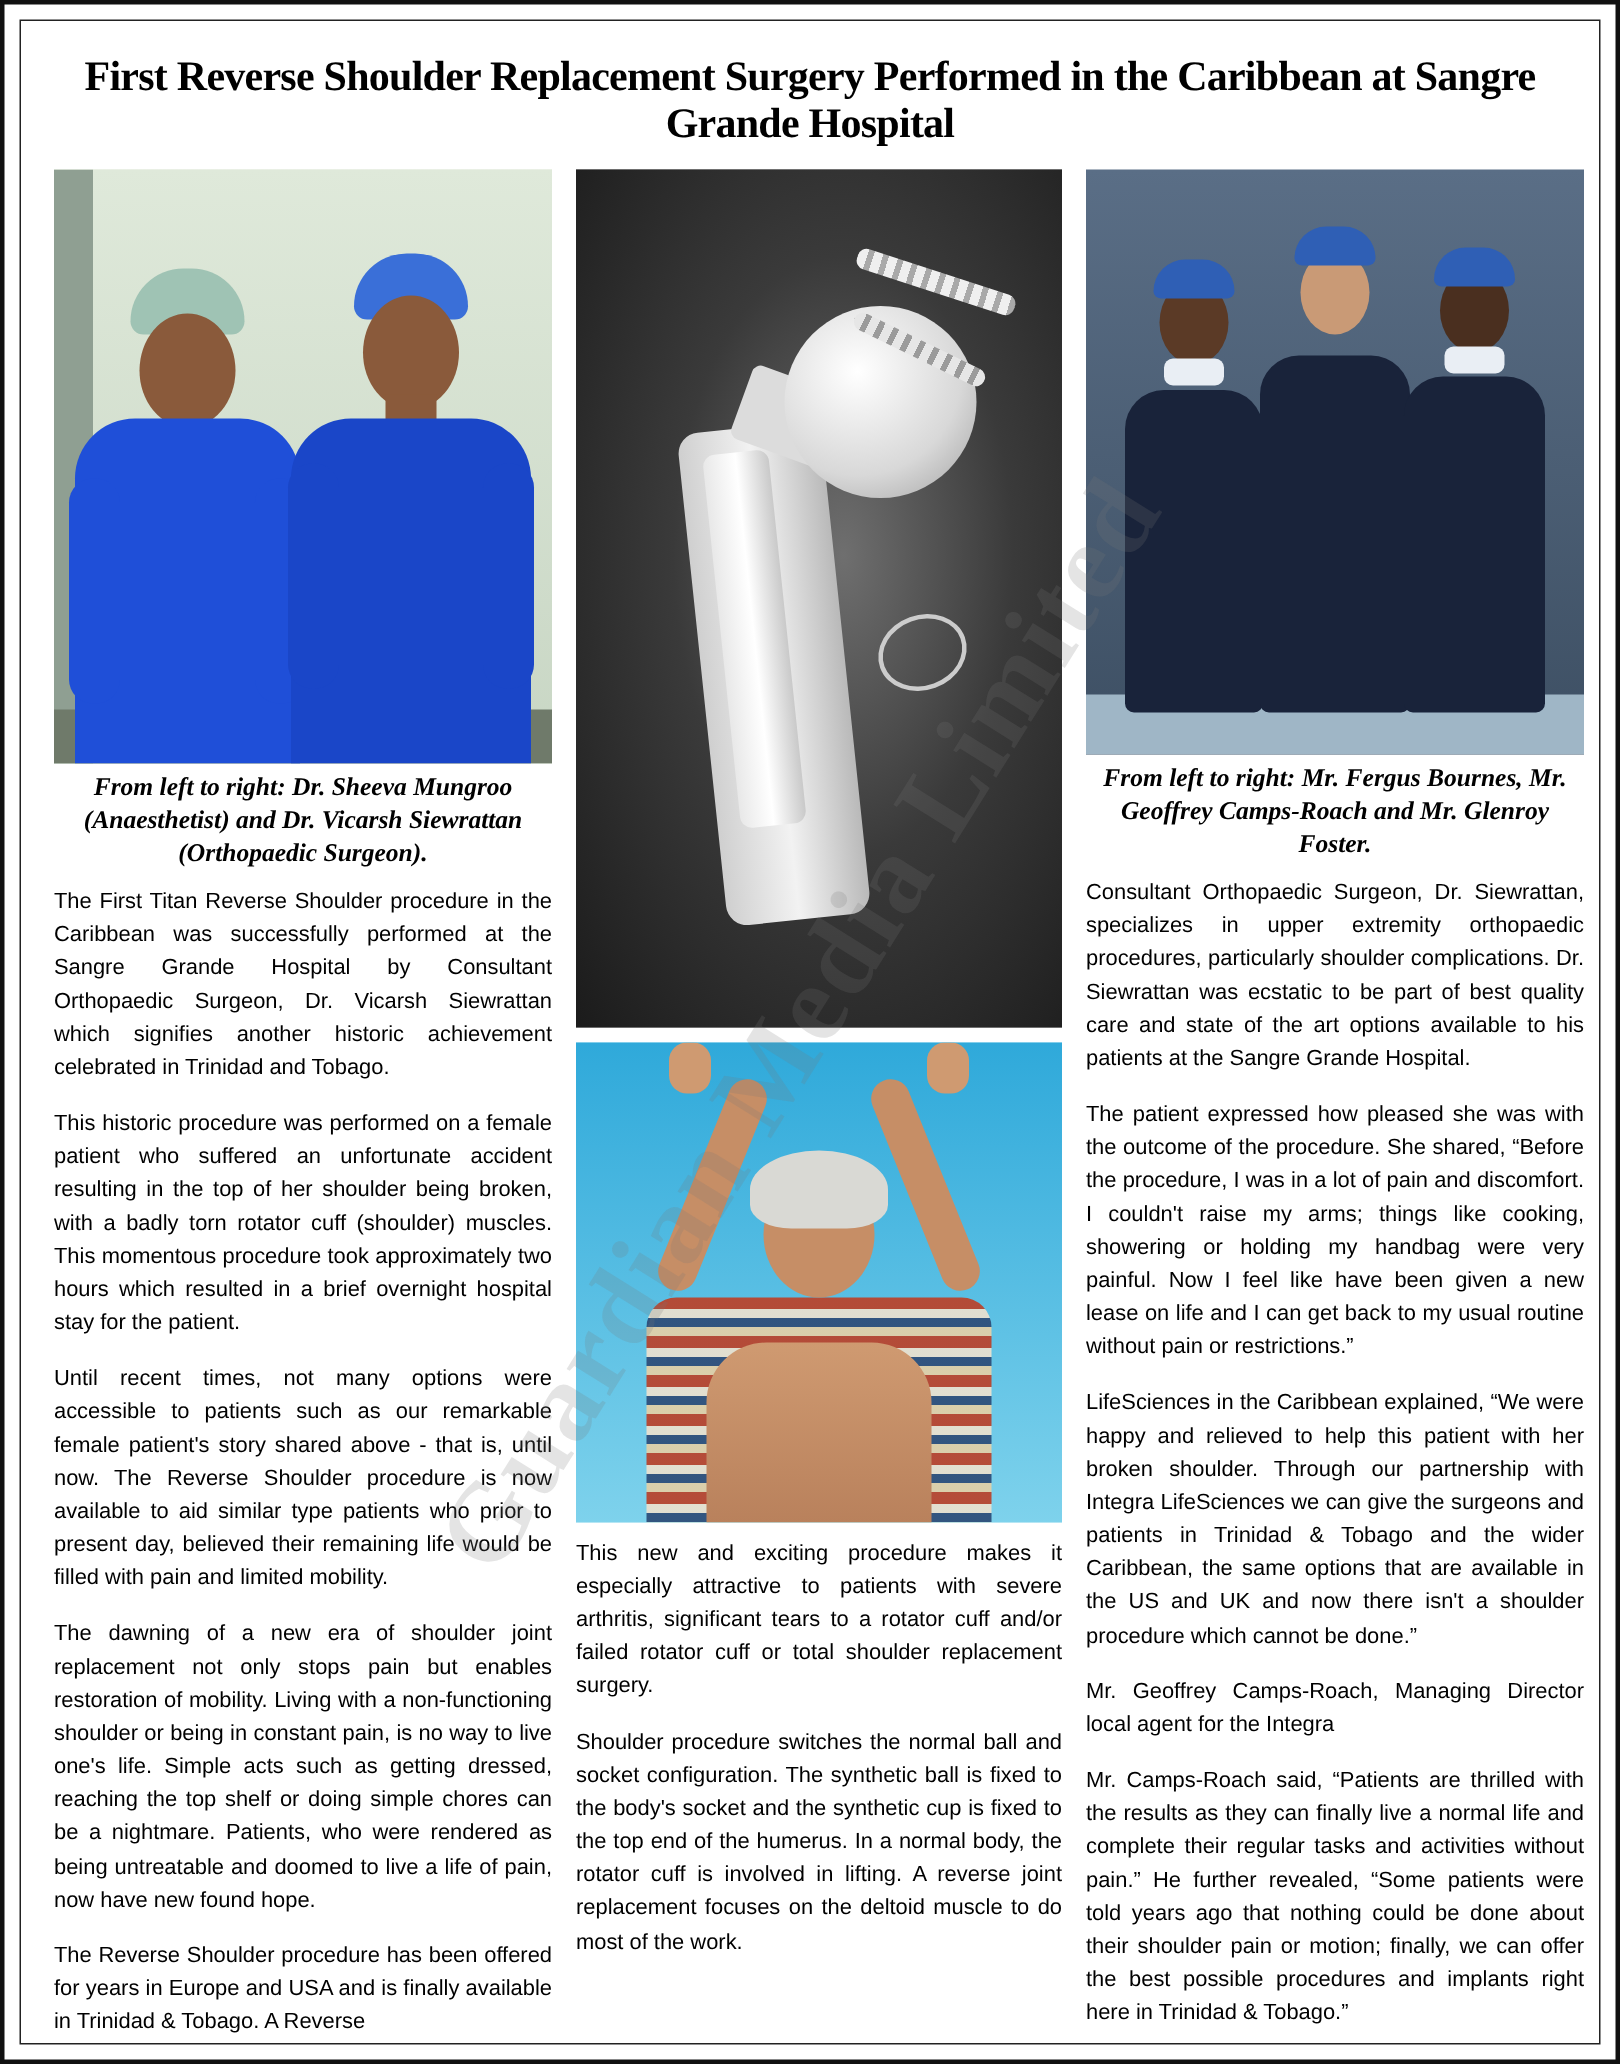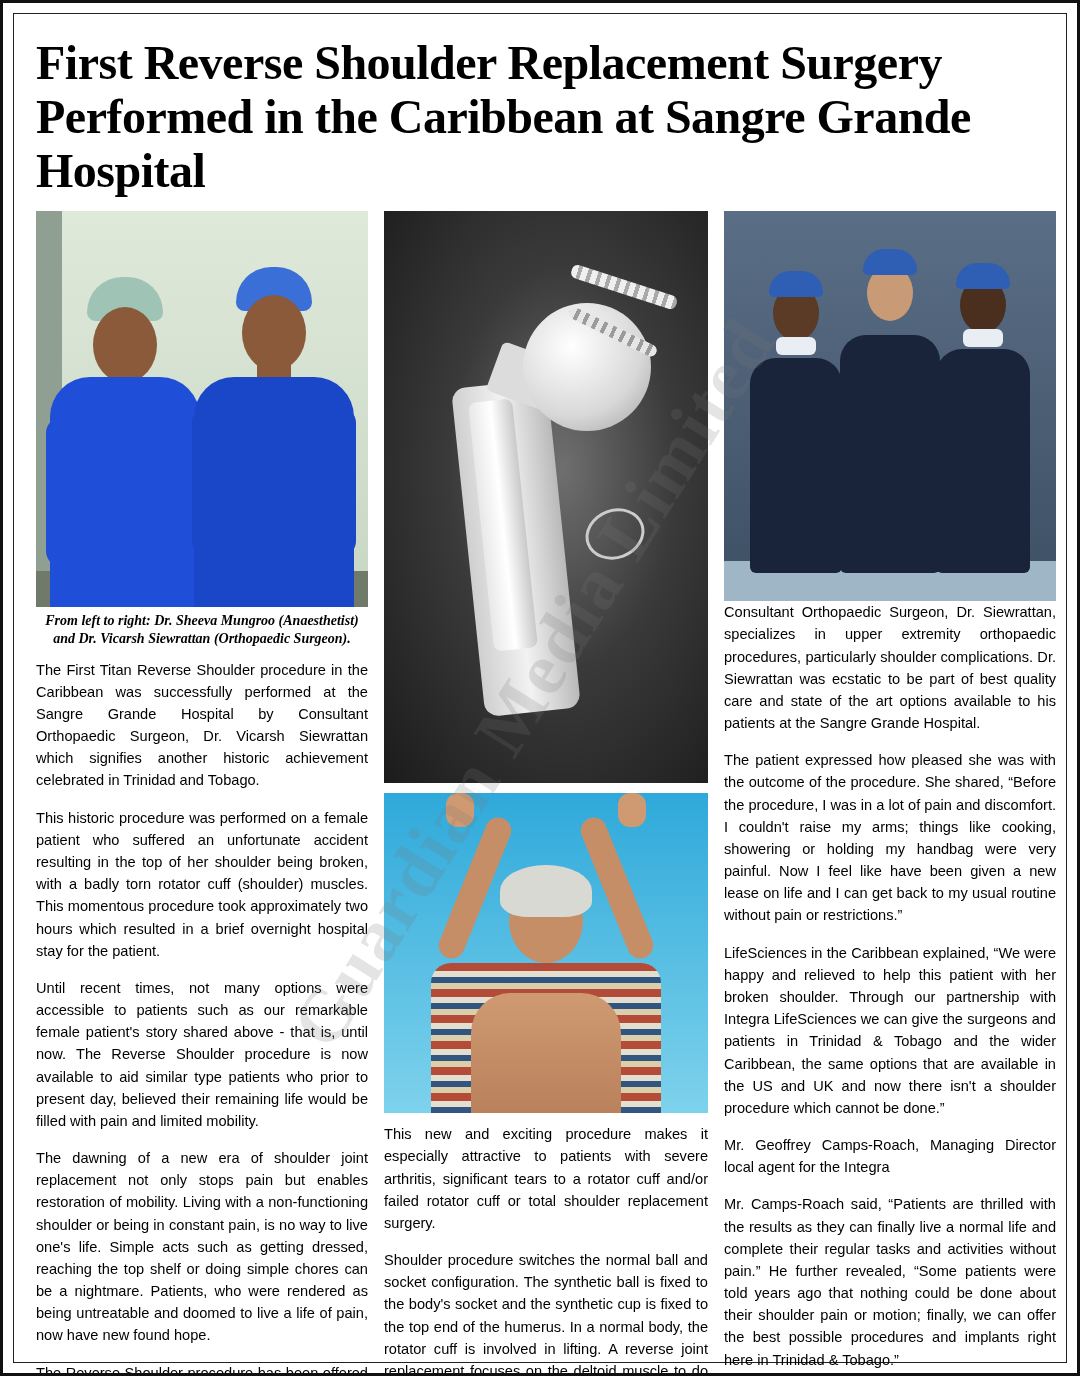--- a/index.html
+++ b/index.html
@@ -24,26 +24,26 @@
     top: 10px;
     right: 10px;
     bottom: 10px;
     border: 1px solid #222222;
     padding: 18px 22px 10px 22px;
     box-sizing: border-box;
   }
   .headline {
     font-family: "Liberation Serif", serif;
     font-weight: bold;
-    font-size: 48px;
+    font-size: 28px;
     line-height: 1.12;
     letter-spacing: -0.5px;
     color: #000000;
     margin: 4px 0 14px 0;
-    text-align: left;
+    text-align: center;
   }
   .columns {
     display: flex;
     gap: 16px;
     align-items: flex-start;
   }
   .col {
     width: 332px;
     flex: 0 0 332px;
   }
@@ -54,21 +54,21 @@
     line-height: 1.52;
     text-align: justify;
     color: #000;
     margin: 0 0 15px 0;
     hyphens: auto;
   }
   .caption {
     font-family: "Liberation Serif", serif;
     font-style: italic;
     font-weight: bold;
-    font-size: 14px;
+    font-size: 17px;
     line-height: 1.3;
     text-align: center;
     color: #000;
     margin: 5px 0 10px 0;
   }
   .photo {
     position: relative;
     width: 100%;
     overflow: hidden;
     background: #ddd;
@@ -237,20 +237,21 @@
             <div class="cp" style="bottom:298px;"></div>
           </div>
 
           <div class="m" style="right:26px; width:94px; height:312px;">
             <div class="torso" style="height:224px;"></div>
             <div class="hd" style="bottom:240px; background:#4a2f1f;"></div>
             <div class="cp" style="bottom:284px;"></div>
             <div class="msk" style="bottom:226px;"></div>
           </div>
         </div>
+        <div class="caption">From left to right: Mr. Fergus Bournes, Mr. Geoffrey Camps-Roach and Mr. Glenroy Foster.</div>
 
         <p class="body">Consultant Orthopaedic Surgeon, Dr. Siewrattan, specializes in upper extremity orthopaedic procedures, particularly shoulder complications.   Dr. Siewrattan was ecstatic to be part of best quality care and state of the art options available to his patients at the Sangre Grande Hospital.</p>
         <p class="body">The patient expressed how pleased she was with the outcome of the procedure.  She shared, “Before the procedure, I was in a lot of pain and discomfort.   I couldn't raise my arms; things like cooking, showering or holding my handbag were very painful. Now I feel like have been given a new lease on life and I can get back to my usual routine without pain or restrictions.”</p>
         <p class="body">LifeSciences in the Caribbean explained, “We were happy and relieved to help this patient with her broken shoulder.  Through our partnership with Integra LifeSciences we can give the surgeons and patients in Trinidad &amp; Tobago and the wider Caribbean, the same options that are available in the US and UK and now there isn't a shoulder procedure which cannot be done.”</p>
         <p class="body">Mr. Geoffrey Camps-Roach, Managing Director local agent for the Integra</p>
         <p class="body">Mr.  Camps-Roach said, “Patients are thrilled with the results as they can finally live a normal life and complete their regular tasks and activities without pain.”  He further revealed, “Some patients were told years ago that nothing could be done about their shoulder pain or motion; finally, we can offer the best possible procedures and implants right here in Trinidad &amp; Tobago.”</p>
       </div>
 
     </div>
   </div>

